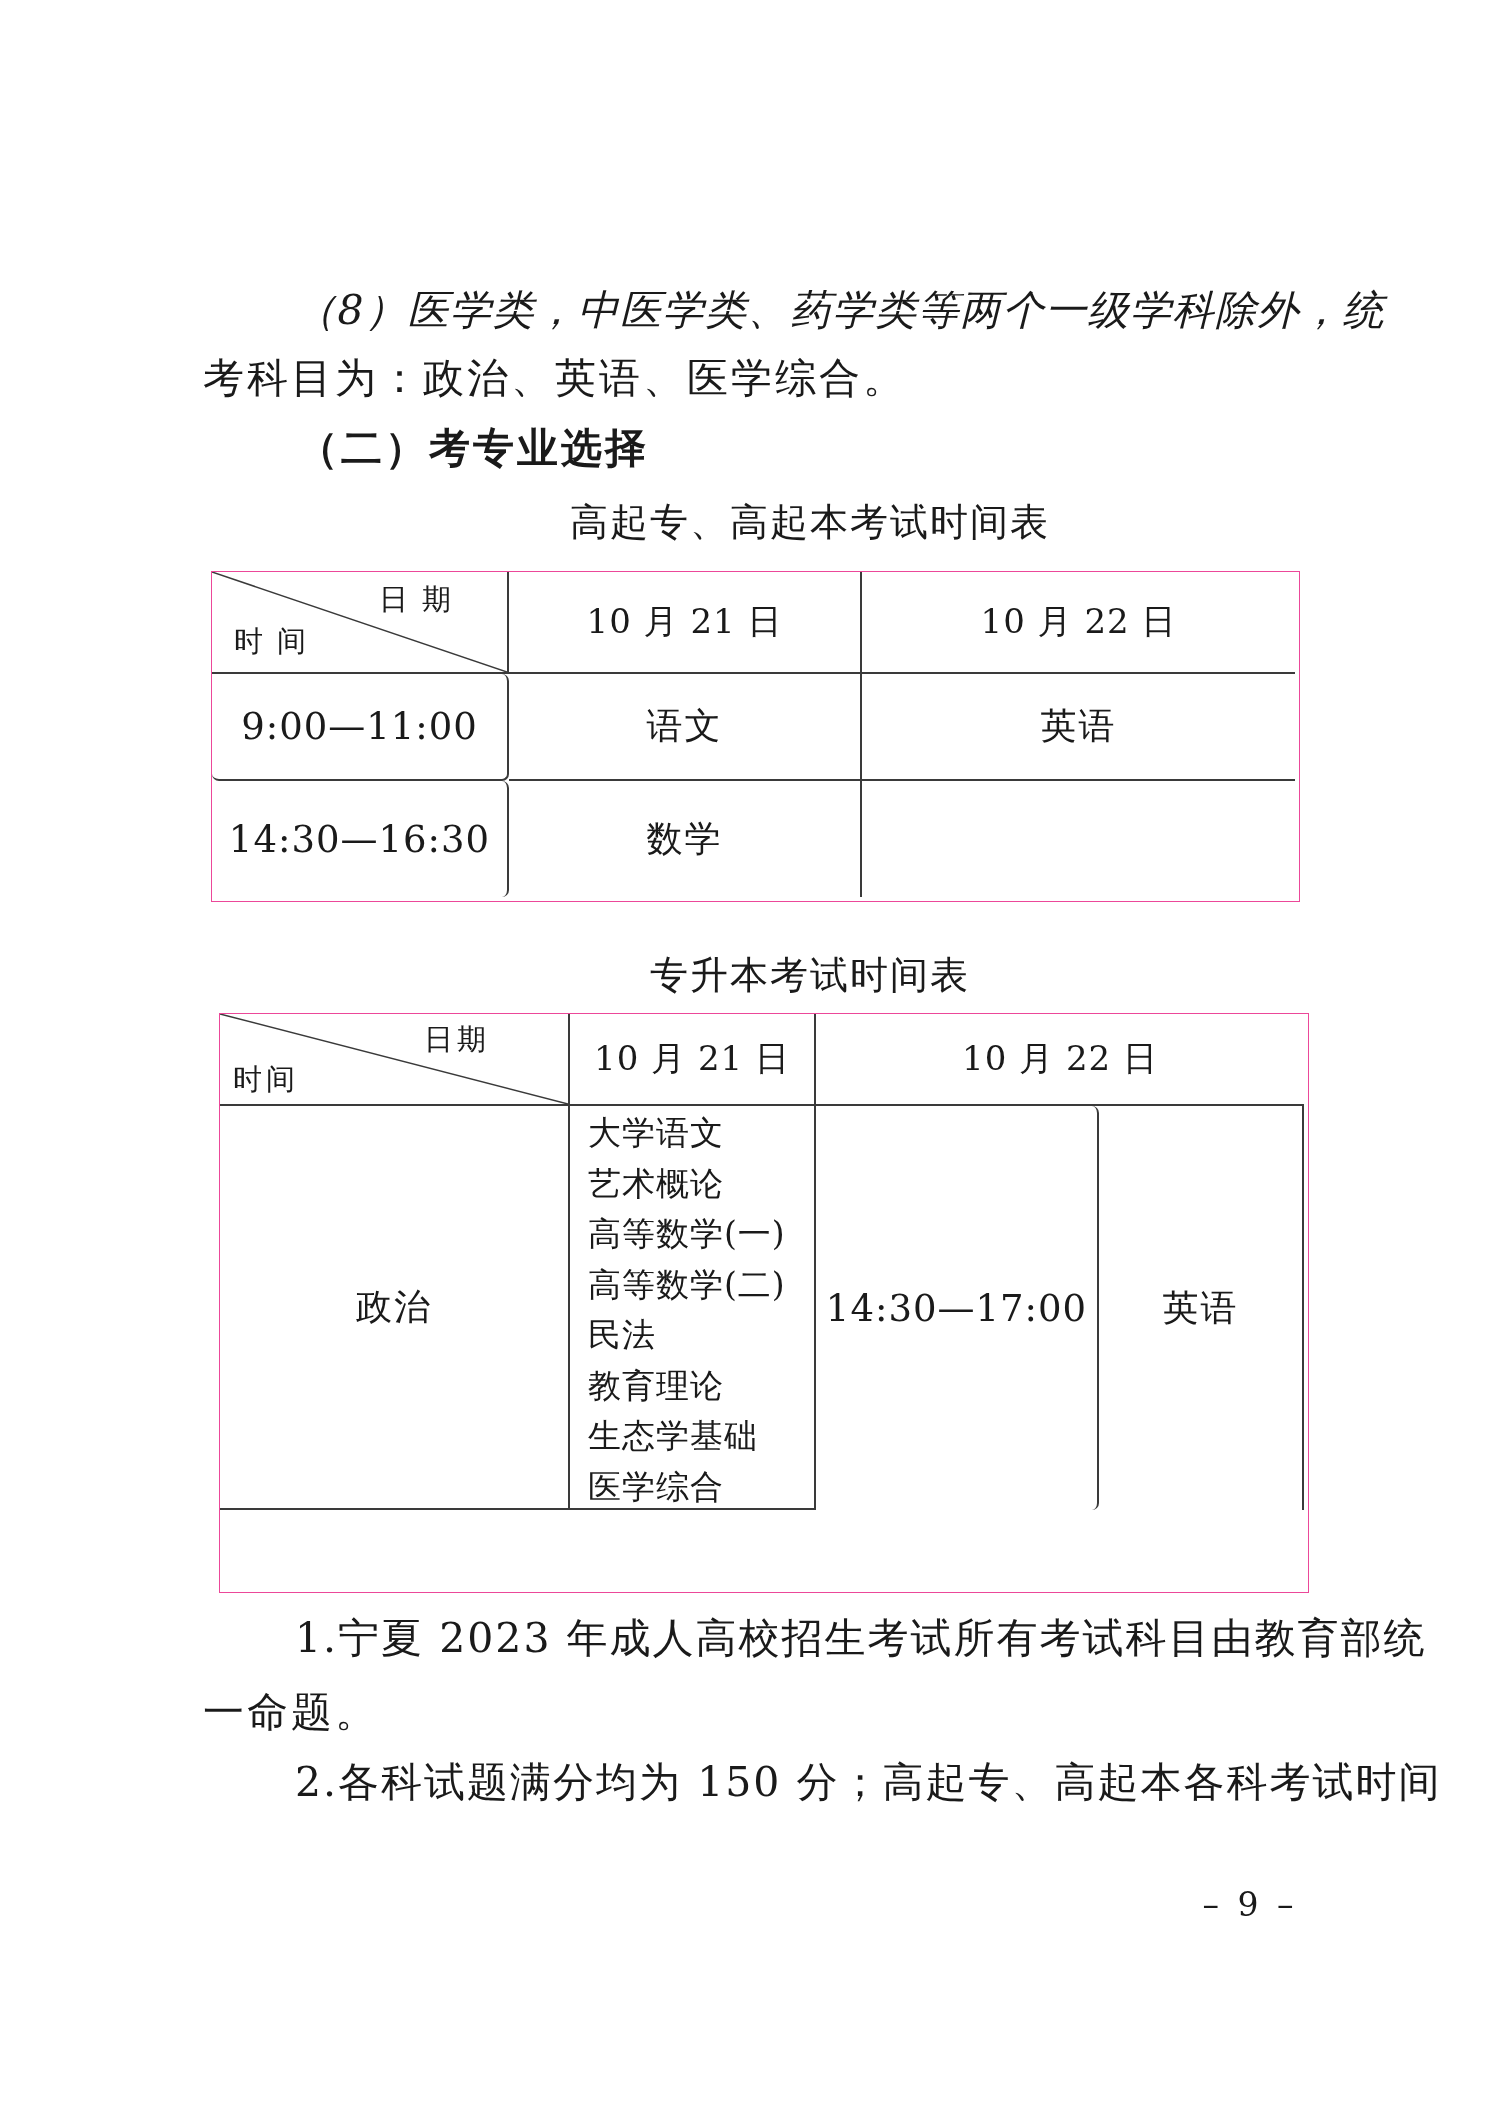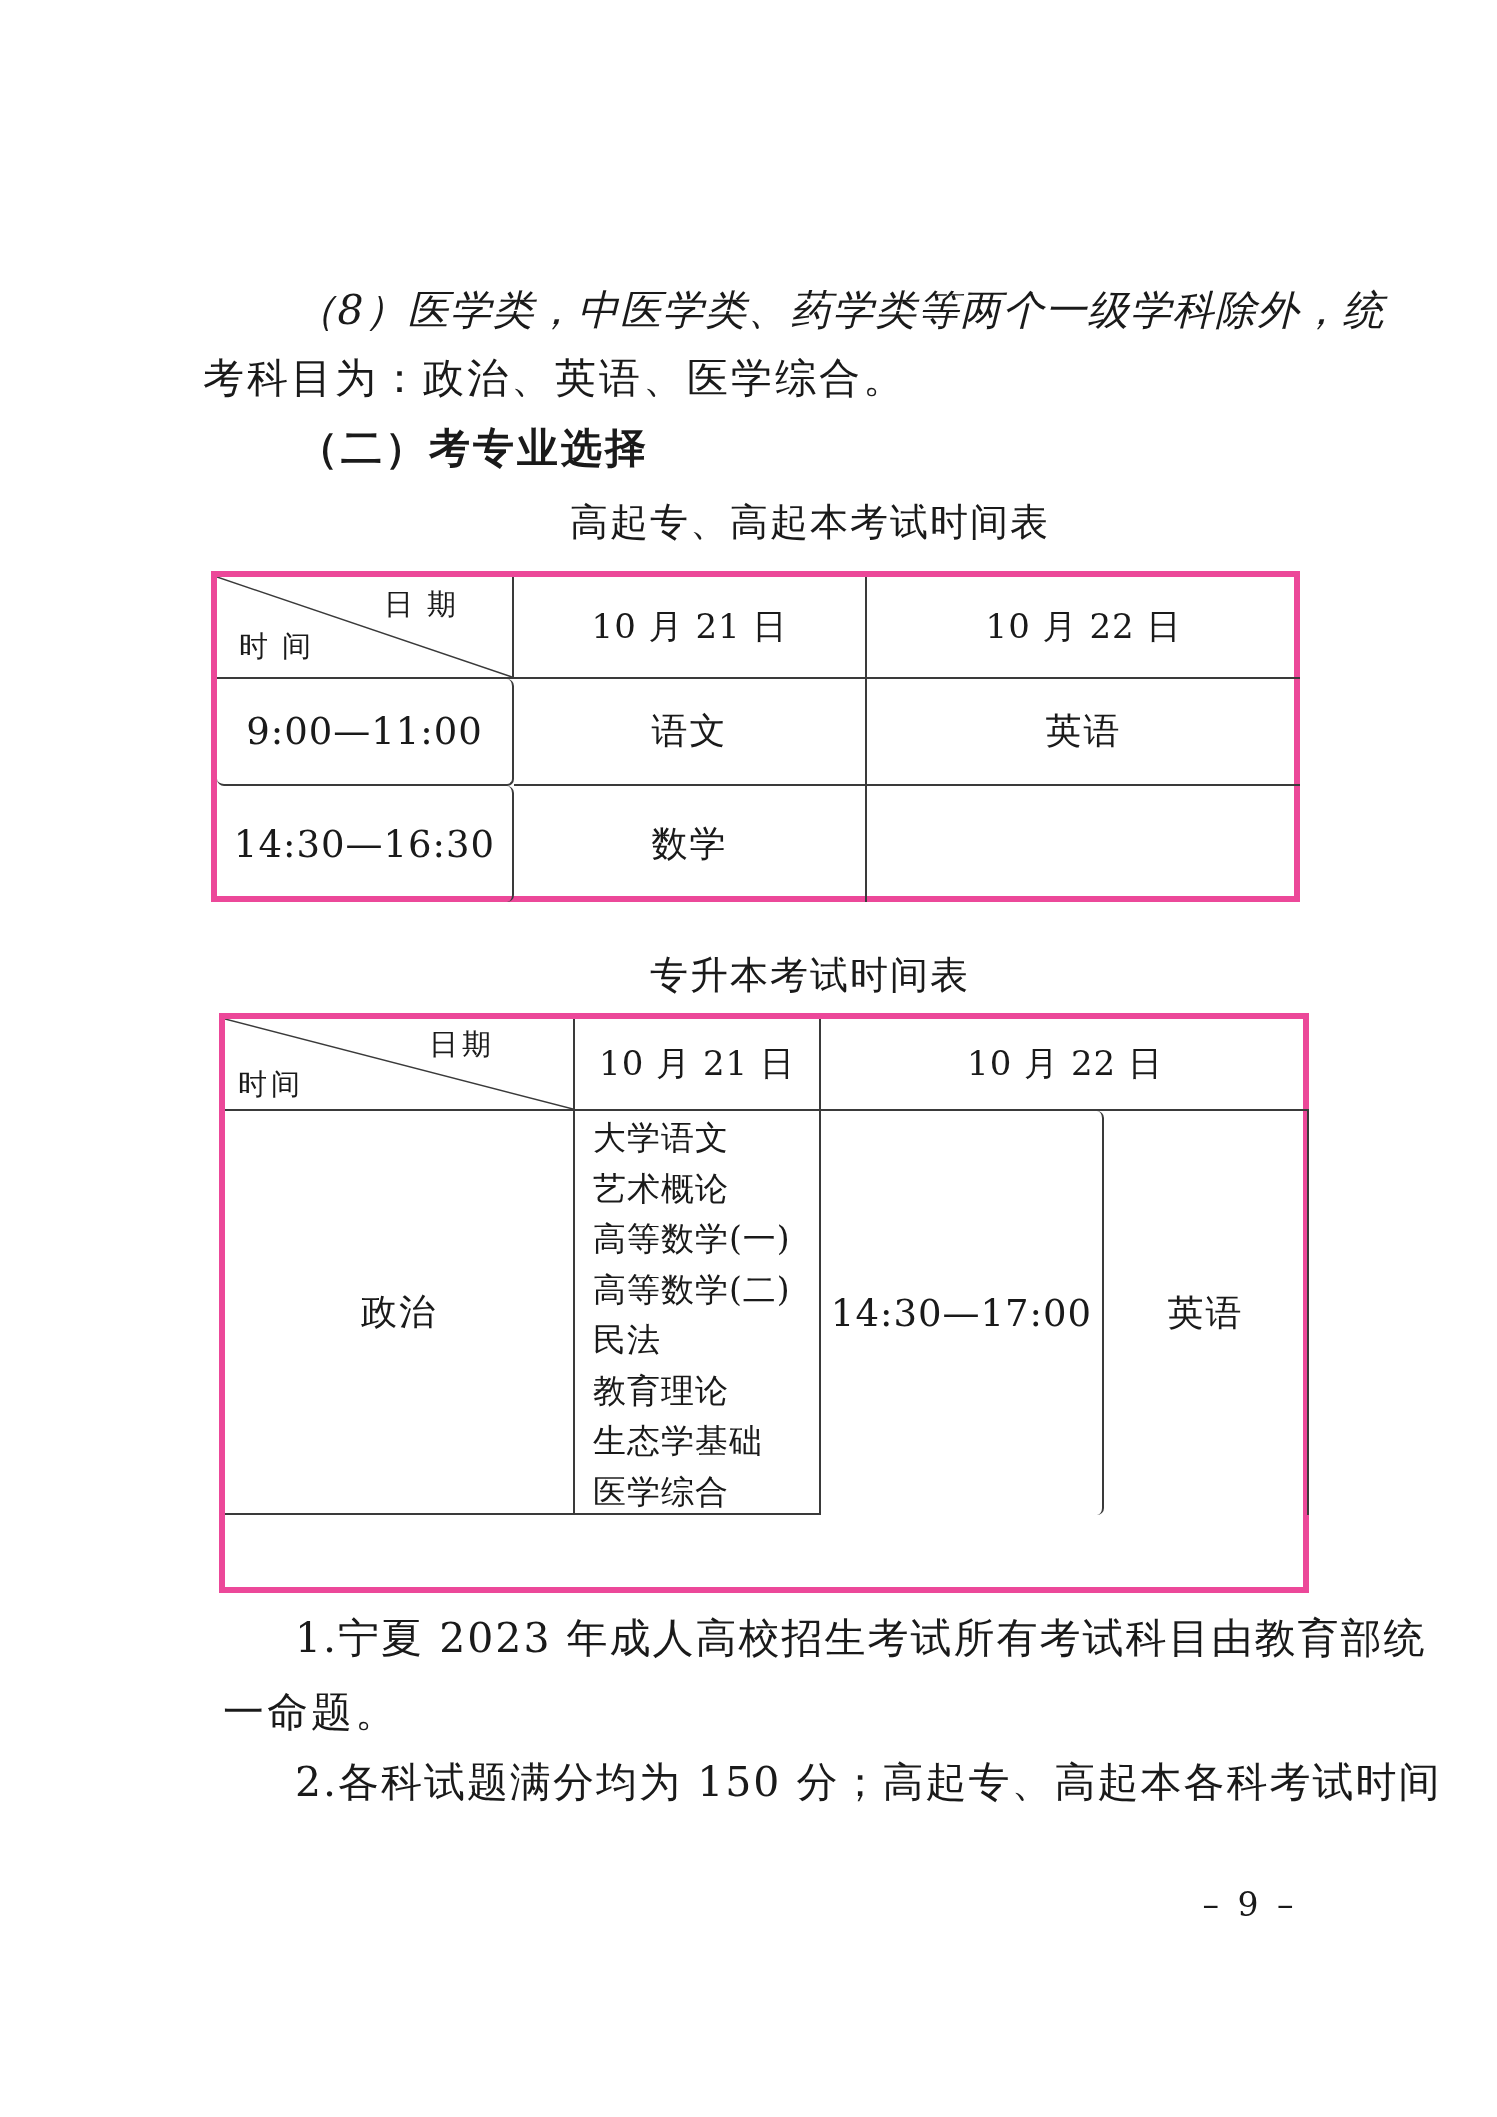--- a/index.html
+++ b/index.html
@@ -31,21 +31,21 @@
   .tbl-title {
     left:250px; top:500px; width:1120px; height:44px; line-height:44px;
     text-align:center; font-size:38px; letter-spacing:2px;
   }
   .tbl-title.second { top:953px; }
 
   
   .tbl {
     position:absolute;
     display:grid;
-    border:6px solid #ec4899;
+    border:1px solid #ec4899;
     box-sizing:border-box;
     background:#fff;
   }
   .tbl1 {
     left:211px; top:571px; width:1089px; height:331px;
     grid-template-columns:297px 353px 433px;
     grid-template-rows:102px 107px 116px;
   }
   .tbl2 {
     left:219px; top:1013px; width:1090px; height:580px;
@@ -89,21 +89,21 @@
     flex-direction:column;
     font-size:33px; line-height:50px; letter-spacing:1px;
     text-align:center;
   }
 
   
   .note-line {
     font-size:41px; line-height:68px; letter-spacing:2px; white-space:nowrap;
   }
   .note-a { left:203px; top:1604px; padding-left:92px; }
-  .note-b { left:203px; top:1678px; letter-spacing:3px;margin-left:20px; }
+  .note-b { left:203px; top:1678px; letter-spacing:3px; }
   .note-c { left:203px; top:1748px; padding-left:92px; }
 
   .page-num {
     left:1180px; top:1887px; width:140px; height:36px; line-height:36px;
     text-align:center; font-size:33px; letter-spacing:4px;
   }
 </style>
 </head>
 <body>
 

